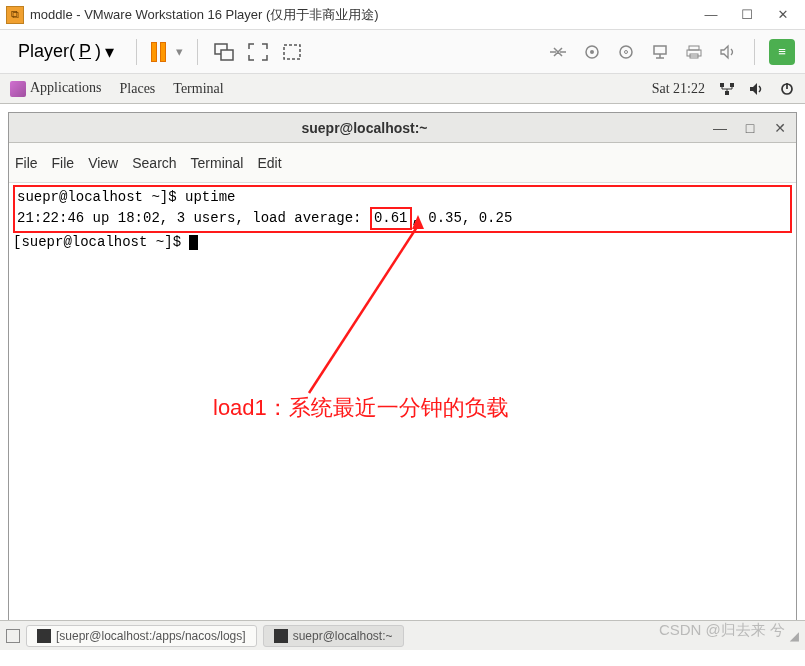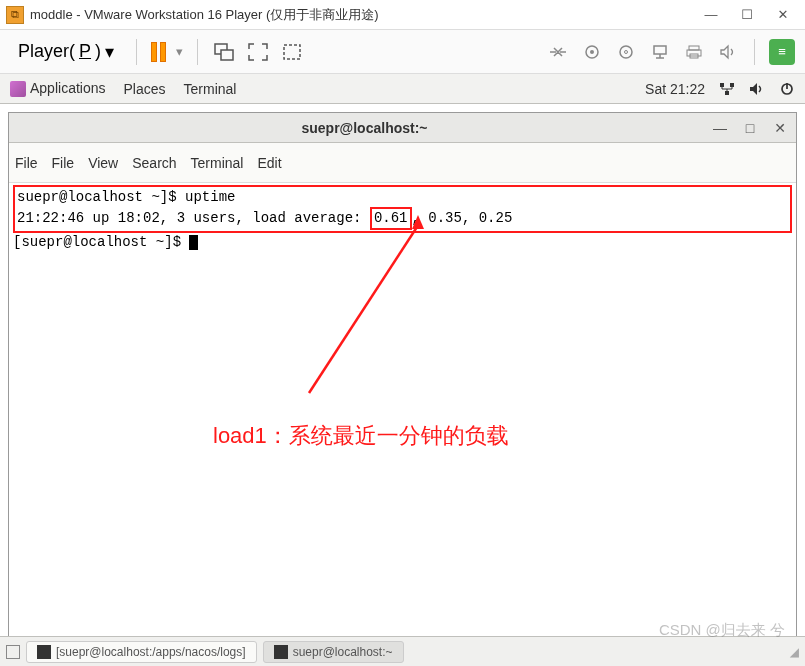--- a/index.html
+++ b/index.html
@@ -17,21 +17,21 @@
     .player-btn { display: flex; align-items: center; gap: 4px; padding: 4px 8px; cursor: pointer; font-size: 18px; }
     .player-btn u { text-decoration: underline; }
     .sep { width: 1px; height: 26px; background: #ccc; margin: 0 4px; }
     .tool-icon { width: 24px; height: 24px; display: flex; align-items: center; justify-content: center; color: #555; cursor: pointer; }
     .pause-icon { display: flex; gap: 3px; }
     .pause-icon span { width: 6px; height: 20px; background: #ff9800; border: 1px solid #e07000; }
     .spacer { flex: 1; }
     .info-btn { width: 26px; height: 26px; background: #4caf50; border-radius: 4px; display: flex; align-items: center; justify-content: center; color: #fff; font-weight: bold; }
     
     
-    .gnome-bar { height: 30px; background: #f2f2f0; border-bottom: 1px solid #c0c0bc; display: flex; align-items: center; padding: 0 10px; gap: 18px; font-size: 14px; color: #333; }
+    .gnome-bar { height: 30px; background: #f2f2f0; border-bottom: 1px solid #c0c0bc; display: flex; align-items: center; padding: 0 10px; gap: 18px; font-size: 14px; color: #333; font-family: Liberation Serif, serif; }
     .gnome-apps-icon { width: 16px; height: 16px; display: inline-block; background: linear-gradient(135deg,#d070d0,#a050a0); border-radius: 2px; margin-right: 4px; vertical-align: middle; }
     .gnome-right { margin-left: auto; display: flex; gap: 14px; align-items: center; }
     .gnome-ico { width: 16px; height: 16px; display: inline-flex; align-items: center; justify-content: center; color: #333; }
     
     
     .term-window { margin: 8px 8px 0 8px; border: 1px solid #999; background: #fff; height: 526px; display: flex; flex-direction: column; }
     .term-titlebar { height: 30px; background: #e8e8e6; border-bottom: 1px solid #c0c0bc; display: flex; align-items: center; padding: 0 8px; }
     .term-title { flex: 1; text-align: center; font-size: 14px; color: #333; font-weight: 600; }
     .term-controls { display: flex; gap: 14px; font-size: 14px; color: #555; }
     .term-ctrl { cursor: pointer; width: 16px; text-align: center; }
@@ -45,21 +45,21 @@
     .red-box { border: 2px solid #ff1a1a; border-radius: 0; padding: 1px 2px; }
     .load1-box { border: 2px solid #ff1a1a; display: inline-block; padding: 0 2px; }
     .cursor-block { display: inline-block; width: 9px; height: 15px; background: #000; vertical-align: middle; }
     
     
     .annot-line { position: absolute; }
     .annot-arrow { position: absolute; width: 0; height: 0; border-left: 6px solid transparent; border-right: 6px solid transparent; border-bottom: 14px solid #ff1a1a; }
     .annot-text { position: absolute; color: #ff1a1a; font-size: 22px; font-family: "Microsoft YaHei", Arial, sans-serif; }
     
     
-    .gnome-taskbar { position: absolute; bottom: 0; left: 0; right: 0; height: 30px; background: #f0f0ee; border-top: 1px solid #c0c0bc; display: flex; align-items: center; padding: 0 6px; gap: 6px; font-size: 12px; color: #555; }
+    .gnome-taskbar { position: absolute; bottom: 16px; left: 0; right: 0; height: 30px; background: #f0f0ee; border-top: 1px solid #c0c0bc; display: flex; align-items: center; padding: 0 6px; gap: 6px; font-size: 12px; color: #555; }
     .task-item { display: flex; align-items: center; gap: 5px; padding: 3px 10px; border: 1px solid #ccc; background: #fafaf8; border-radius: 3px; cursor: pointer; }
     .task-item.active { background: #e0e0de; }
     .task-icon { width: 14px; height: 14px; background: #333; display: inline-block; }
     .corner-grip { margin-left: auto; color: #aaa; }
     
     
     .watermark { position: absolute; bottom: 26px; right: 20px; color: rgba(120,120,120,0.45); font-size: 15px; font-family: Arial, sans-serif; pointer-events: none; }
     
     svg { display: block; }
   </style>
@@ -197,21 +197,21 @@
     <div class="red-box">
       <div><span>suepr@localhost ~]$ </span><span>uptime</span></div>
       <div><span>21:22:46 up 18:02,</span><span>  3 users,</span><span>  load average:</span> <span class="load1-box">0.61</span><span>, 0.35, 0.25</span></div>
     </div>
     <div><span>[suepr@localhost ~]$ </span><span class="cursor-block"></span></div>
 
     <div class="annot-arrow" style="left:403px; top:32px;"></div>
     <svg class="annot-line" style="left:280px; top:40px;" width="150" height="180">
       <line x1="128" y1="4" x2="20" y2="170" stroke="#ff1a1a" stroke-width="2.5"></line>
     </svg>
-    <div class="annot-text" style="left:204px; top:210px;margin-top:28px;">load1：系统最近一分钟的负载</div>
+    <div class="annot-text" style="left:204px; top:210px;">load1：系统最近一分钟的负载</div>
   </div>
 </div>
 
 <div class="gnome-taskbar">
   <span style="width:14px;height:14px;border:1px solid #888"></span>
   <div class="task-item">
     <span class="task-icon"></span>
     <span>[suepr@localhost:/apps/nacos/logs]</span>
   </div>
   <div class="task-item active">

